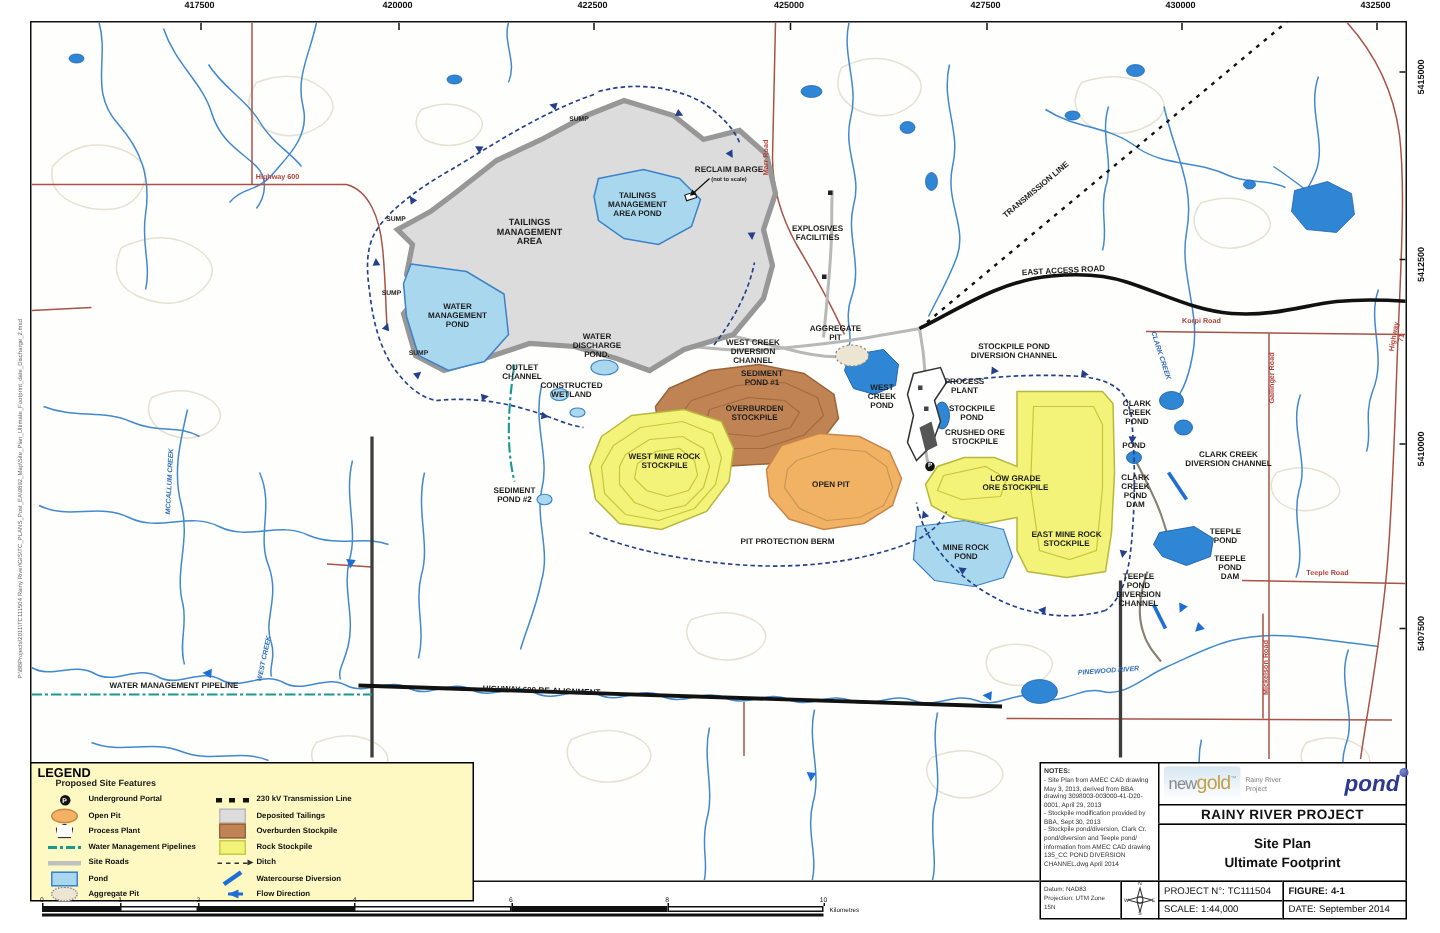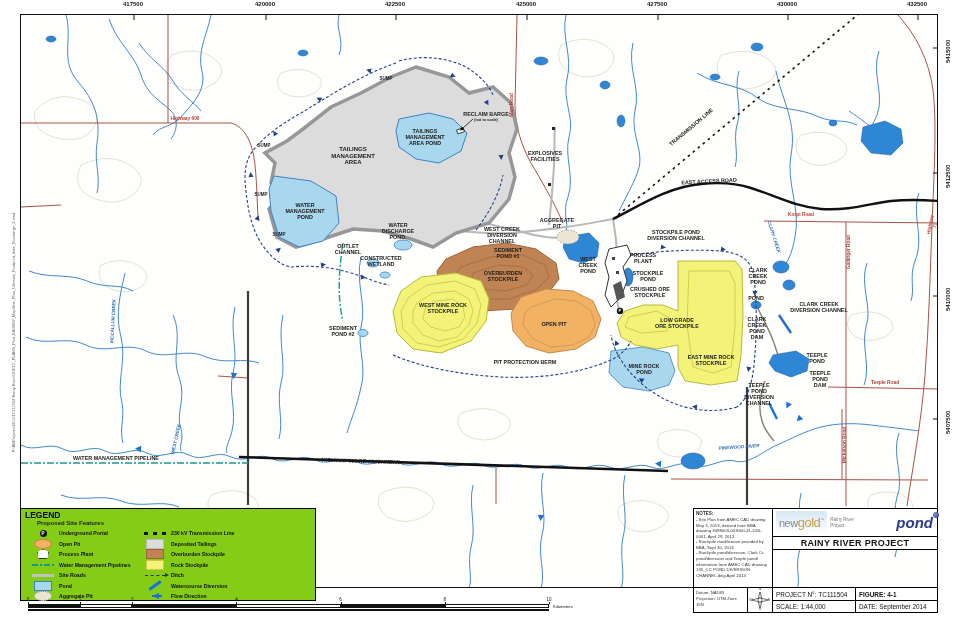--- a/index.html
+++ b/index.html
@@ -9,21 +9,21 @@
   .labels-layer{position:absolute;left:0;top:0;width:100%;height:100%;}
   .mlabel{position:absolute;transform:translate(-50%,-50%);font-size:5.4px;font-weight:bold;color:#1c1c1c;text-align:center;white-space:pre-line;line-height:1.12;}
   .mlabel.road{color:#b0413a;font-size:4.8px;font-weight:bold;}
   .mlabel.water{color:#2e6fbd;font-size:4.6px;font-style:italic;}
   .mlabel.big{font-size:6px;}
   .mlabel.portal{color:#fff;font-size:4.2px;}
   .top-axis div{position:absolute;top:1px;transform:translateX(-50%);font-size:6px;color:#111;font-weight:bold;}
   .right-axis div{position:absolute;left:941px;width:14px;transform:rotate(-90deg);transform-origin:center;font-size:6px;color:#111;font-weight:bold;text-align:center;}
   .filepath{position:absolute;left:-157px;top:330px;width:340px;transform:rotate(-90deg);font-size:4px;color:#666;text-align:center;}
   
-  .legend{position:absolute;left:20px;top:508px;width:296px;height:93px;background:#84cc16;border:1.5px solid #000;box-sizing:border-box;}
+  .legend{position:absolute;left:20px;top:508px;width:296px;height:93px;background:#fef9c3;border:1.5px solid #000;box-sizing:border-box;}
   .lg-title{position:absolute;left:4px;top:1px;font-size:8.5px;font-weight:bold;color:#000;}
   .lg-sub{position:absolute;left:16px;top:11px;font-size:6px;font-weight:bold;color:#222;}
   .lg-col{position:absolute;top:19px;}
   .lg-col.c1{left:10px;width:108px;}
   .lg-col.c2{left:122px;width:168px;}
   .lg-row{display:flex;align-items:center;height:10px;margin-bottom:0.5px;}
   .lg-ic{width:24px;min-width:24px;height:9px;position:relative;display:flex;align-items:center;justify-content:center;}
   .lg-lb{font-size:5.2px;font-weight:bold;color:#111;margin-left:4px;white-space:nowrap;}
   
   .scalebar{position:absolute;left:28px;top:597px;width:560px;height:15px;}
@@ -555,20 +555,24 @@
   </div>
 
   <div class="tb-cell tb-logo">
     <div class="ng-box">
       <span class="ng-new">new</span><span class="ng-gold">gold</span><span class="ng-tm">™</span>
     </div>
     <div class="ng-tag">Rainy River Project</div>
     <div class="amec"><span>pond</span><span class="amec-ball"></span></div>
   </div>
   <div class="tb-cell tb-project">RAINY RIVER PROJECT</div>
+  <div class="tb-cell tb-title">
+    <div>Site Plan</div>
+    <div>Ultimate Footprint</div>
+  </div>
   <div class="tb-cell tb-projno tb-small">
     <span>PROJECT N°:</span>
       <span>TC111504</span>
   </div>
   <div class="tb-cell tb-fig tb-small">
     <span>FIGURE:</span>
       <span>4-1</span>
   </div>
   <div class="tb-cell tb-scale tb-small">
     <span>SCALE:</span>

